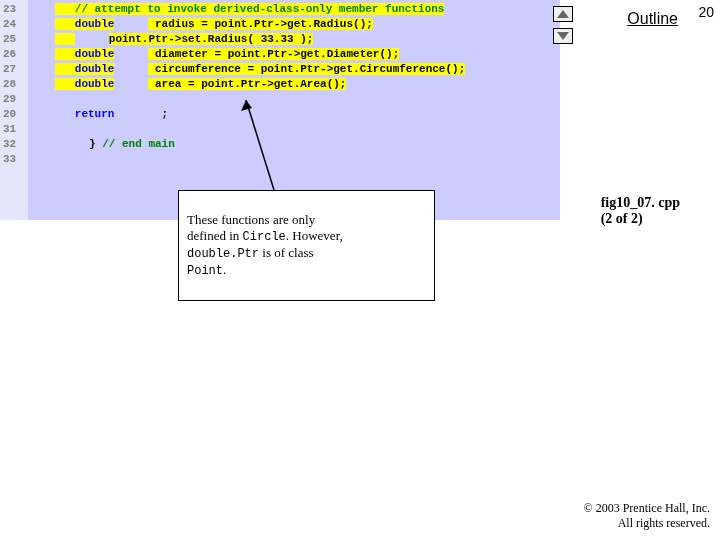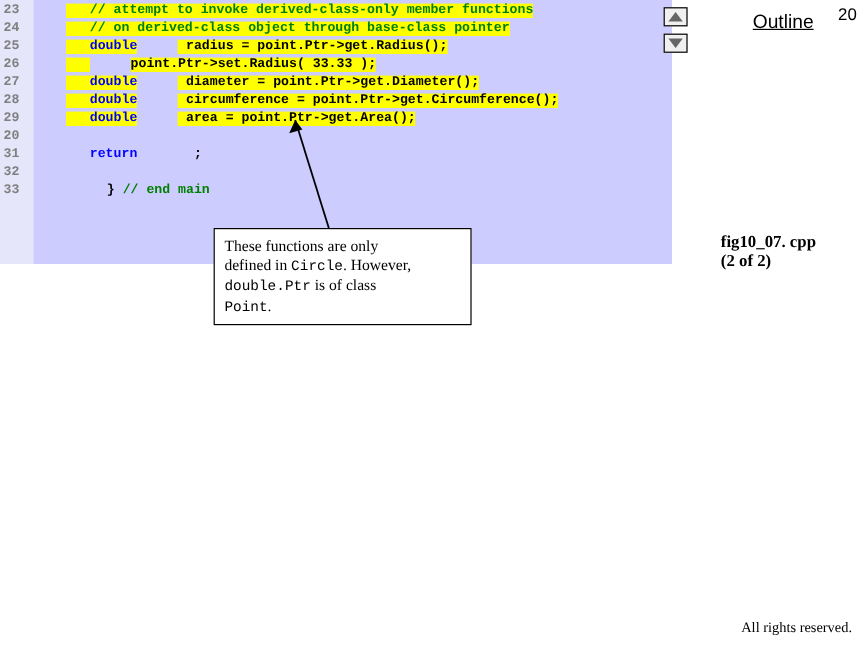--- a/index.html
+++ b/index.html
@@ -94,24 +94,24 @@
       position: absolute;
       right: 6px;
       top: 4px;
       font-size: 14px;
       color: #000;
     }
     .annotation-box {
       position: absolute;
       left: 178px;
       top: 190px;
-      width: 215px;
+      width: 257px;
       border: 1.5px solid #000;
       background: #fff;
-      padding: 6px 8px;
+      padding: 21px 8px;
       font-size: 13px;
       font-family: "Times New Roman", serif;
       line-height: 1.25;
     }
     .annotation-box .mono {
       font-family: "Courier New", monospace;
       font-size: 12px;
     }
     .filename-block {
       position: absolute;
@@ -148,21 +148,20 @@
     <div>27</div>
     <div>28</div>
     <div>29</div>
     <div>20</div>
     <div>31</div>
     <div>32</div>
     <div>33</div>
   </div>
   <div class="code-lines">
     <div><span class="c-highlight">   </span><span class="c-comment c-highlight">// attempt to invoke derived-class-only member functions</span></div>
-    <div><span class="c-highlight">   </span><span class="c-comment c-highlight">// on derived-class object through base-class pointer</span></div>
     <div><span class="c-highlight">   </span><span class="c-keyword c-highlight">double</span><span class="c-text c-highlight"> radius = point.Ptr-&gt;get.Radius();</span></div>
     <div><span class="c-highlight">   </span><span class="c-text c-highlight">point.Ptr-&gt;set.Radius( 33.33 );</span></div>
     <div><span class="c-highlight">   </span><span class="c-keyword c-highlight">double</span><span class="c-text c-highlight"> diameter = point.Ptr-&gt;get.Diameter();</span></div>
     <div><span class="c-highlight">   </span><span class="c-keyword c-highlight">double</span><span class="c-text c-highlight"> circumference = point.Ptr-&gt;get.Circumference();</span></div>
     <div><span class="c-highlight">   </span><span class="c-keyword c-highlight">double</span><span class="c-text c-highlight"> area = point.Ptr-&gt;get.Area();</span></div>
     <div><span></span></div>
     <div><span>   </span><span class="c-keyword">return</span><span class="c-text">  ;</span></div>
     <div><span></span></div>
     <div><span class="c-text">} </span><span class="c-comment">// end main</span></div>
   </div>
@@ -191,14 +190,15 @@
   <span class="mono">double.Ptr</span><span> is of class</span><br>
   <span class="mono">Point</span><span>.</span>
 </div>
 
 <div class="filename-block">
   <div>fig10_07. cpp</div>
   <div>(2 of 2)</div>
 </div>
 
 <div class="copyright">
+  <div>© 2003 Prentice Hall, Inc.</div>
   <div>All rights reserved.</div>
 </div>
 
 </body></html>

